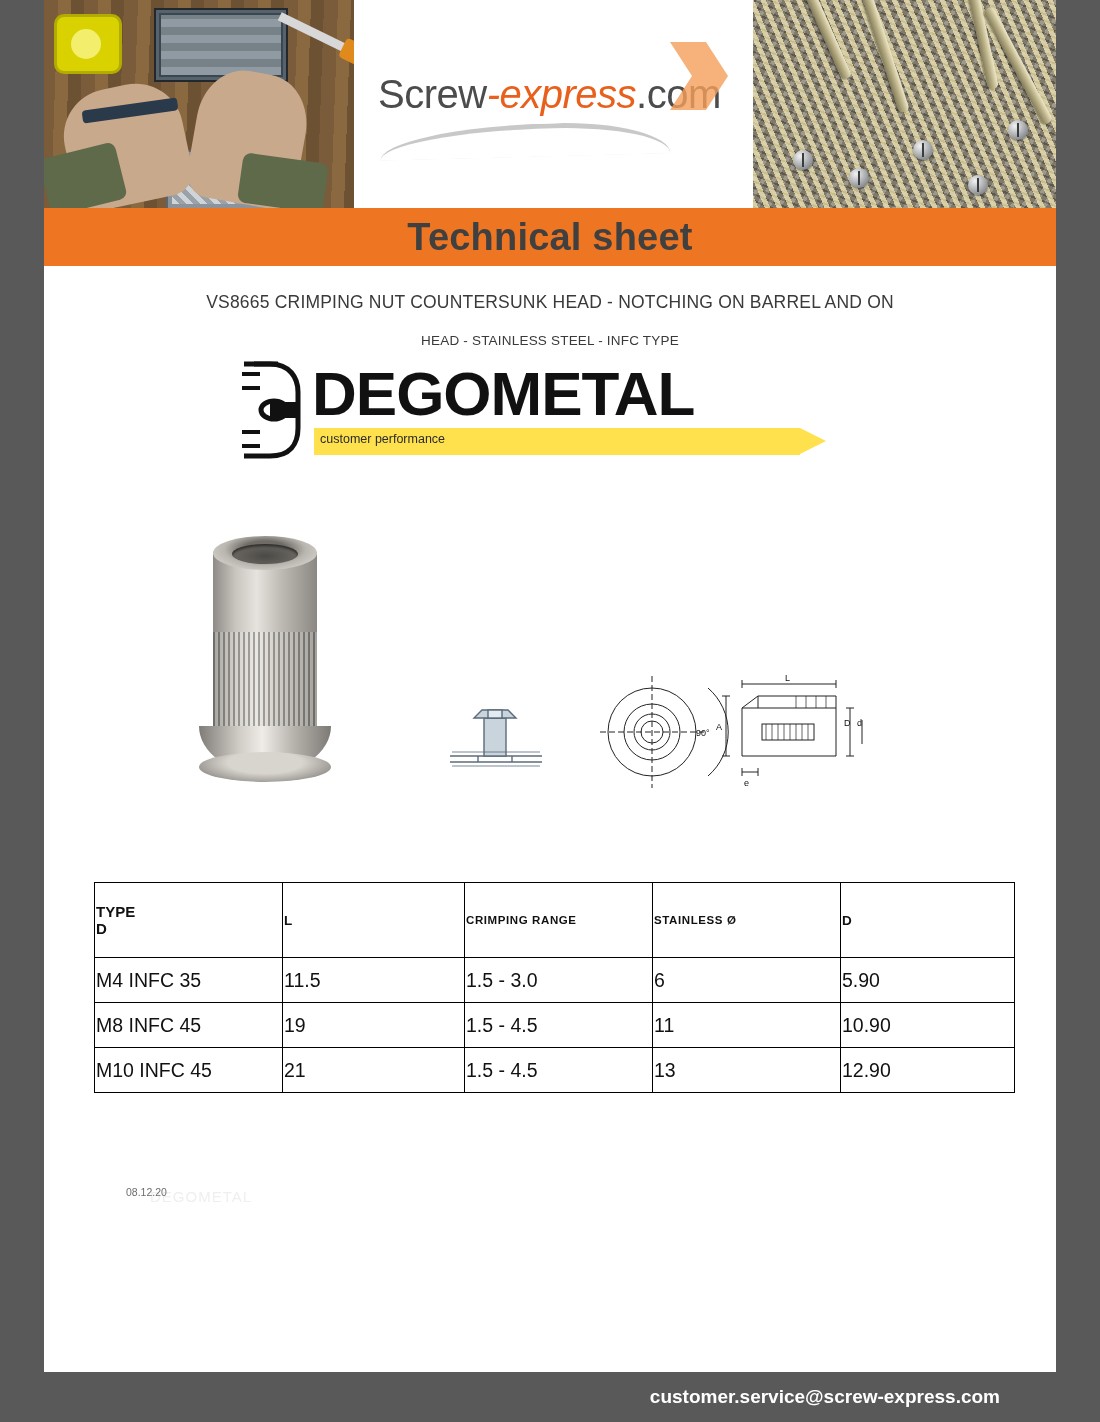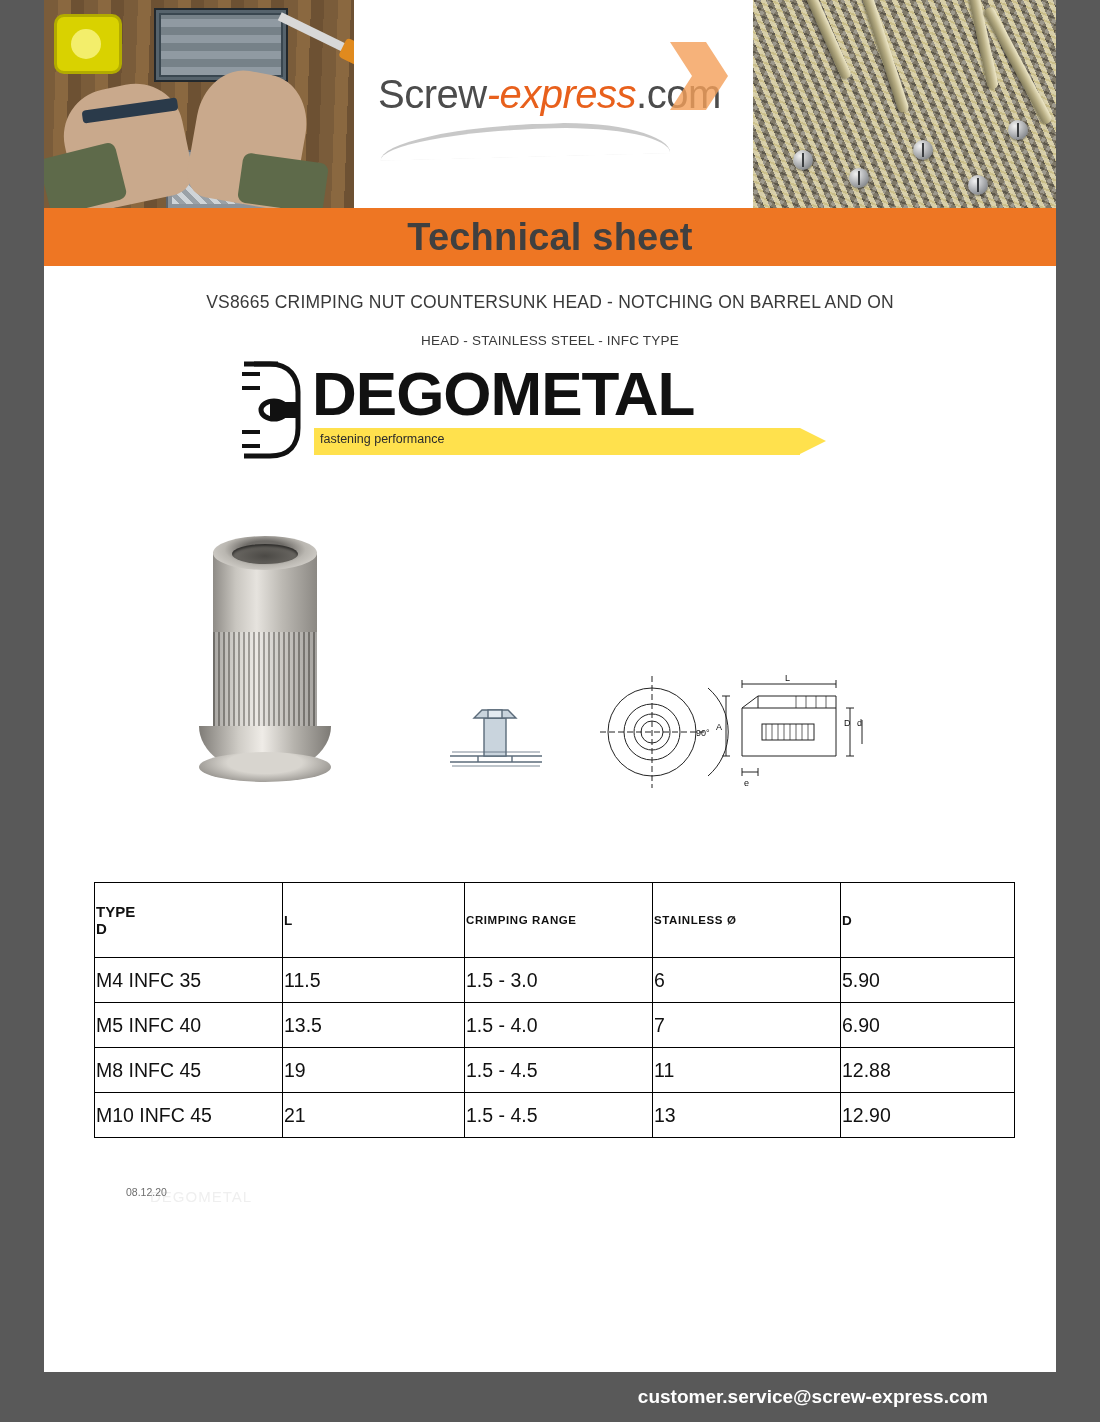--- a/index.html
+++ b/index.html
@@ -328,21 +328,21 @@
     position:absolute; left:150px; top:1188px;
     font-size:15px; color:#efefef; letter-spacing:1px;
   }
 
   
   .footer {
     position:absolute; left:0; top:1372px; width:1100px; height:50px;
     background:#595959;
   }
   .footer .mail {
-    position:absolute; right:112px; top:14px;
+    position:absolute; right:100px; top:14px;
     color:#ffffff; font-size:19px; font-weight:bold;
   }
   .footer-white-strip {
     position:absolute; left:44px; top:1352px; width:1012px; height:20px;
     background:#ffffff;
   }
 </style>
 </head>
 <body>
 
@@ -407,21 +407,21 @@
         <path d="M2 16 L20 16"></path>
         <path d="M2 30 L20 30"></path>
         <path d="M2 74 L20 74"></path>
         <path d="M2 88 L20 88"></path>
       </g>
       <ellipse cx="34" cy="52" rx="13" ry="9" fill="none" stroke="#111111" stroke-width="5"></ellipse>
       <rect x="30" y="44" width="30" height="16" fill="#111111"></rect>
     </svg>
     <div class="dego-yellow"></div>
     <div class="dego-word">DEGOMETAL</div>
-    <div class="dego-tag">fastening performance</div>
+    <div class="dego-tag">customer performance</div>
   </div>
 
   <div class="nut-photo">
     <div class="nut-body"></div>
     <div class="nut-knurl"></div>
     <div class="nut-flange"></div>
     <div class="nut-flange-bottom"></div>
     <div class="nut-top"></div>
     <div class="nut-hole"></div>
   </div>
@@ -523,32 +523,25 @@
       </thead>
       <tbody>
         <tr>
           <td>M4 INFC 35</td>
           <td>11.5</td>
           <td>1.5 - 3.0</td>
           <td>6</td>
           <td>5.90</td>
         </tr>
         <tr>
-          <td>M5 INFC 40</td>
-          <td>13.5</td>
-          <td>1.5 - 4.0</td>
-          <td>7</td>
-          <td>6.90</td>
-        </tr>
-        <tr>
           <td>M8 INFC 45</td>
           <td>19</td>
           <td>1.5 - 4.5</td>
           <td>11</td>
-          <td>12.88</td>
+          <td>10.90</td>
         </tr>
         <tr>
           <td>M10 INFC 45</td>
           <td>21</td>
           <td>1.5 - 4.5</td>
           <td>13</td>
           <td>12.90</td>
         </tr>
       </tbody>
     </table>

